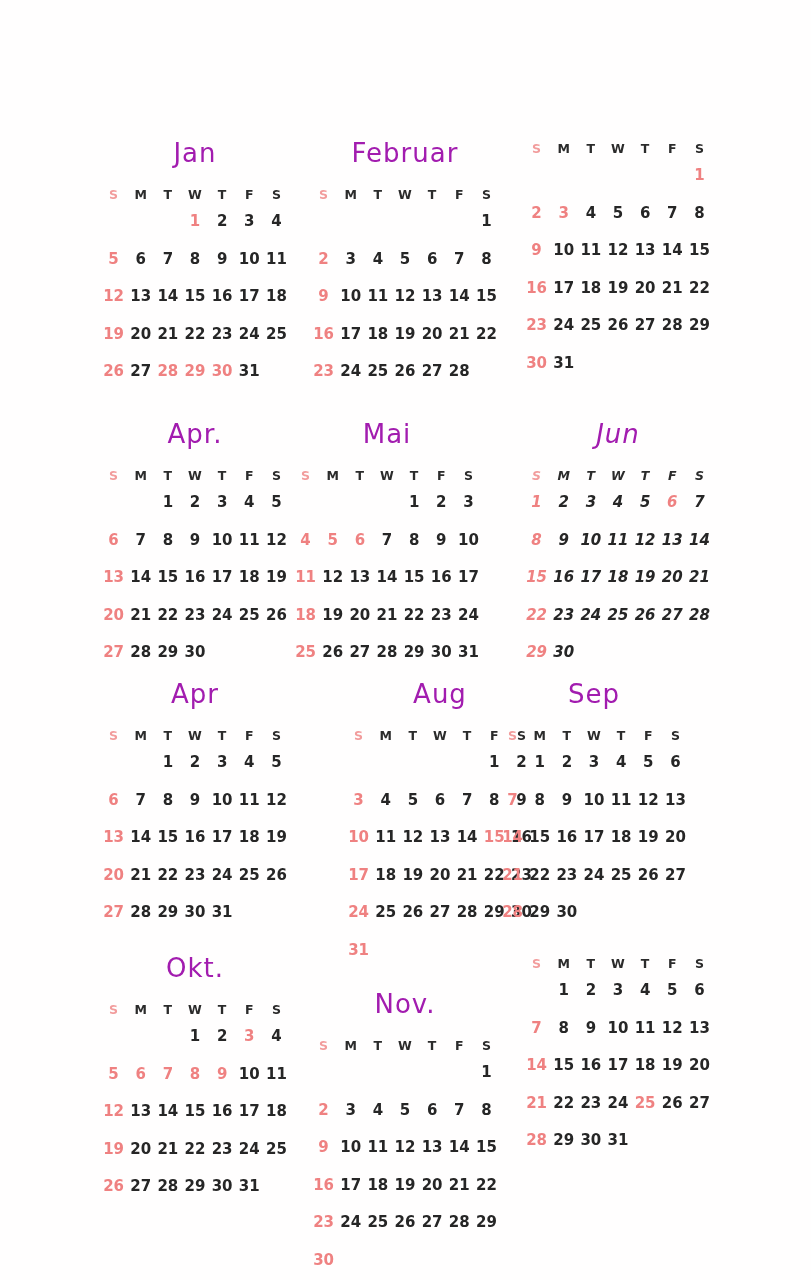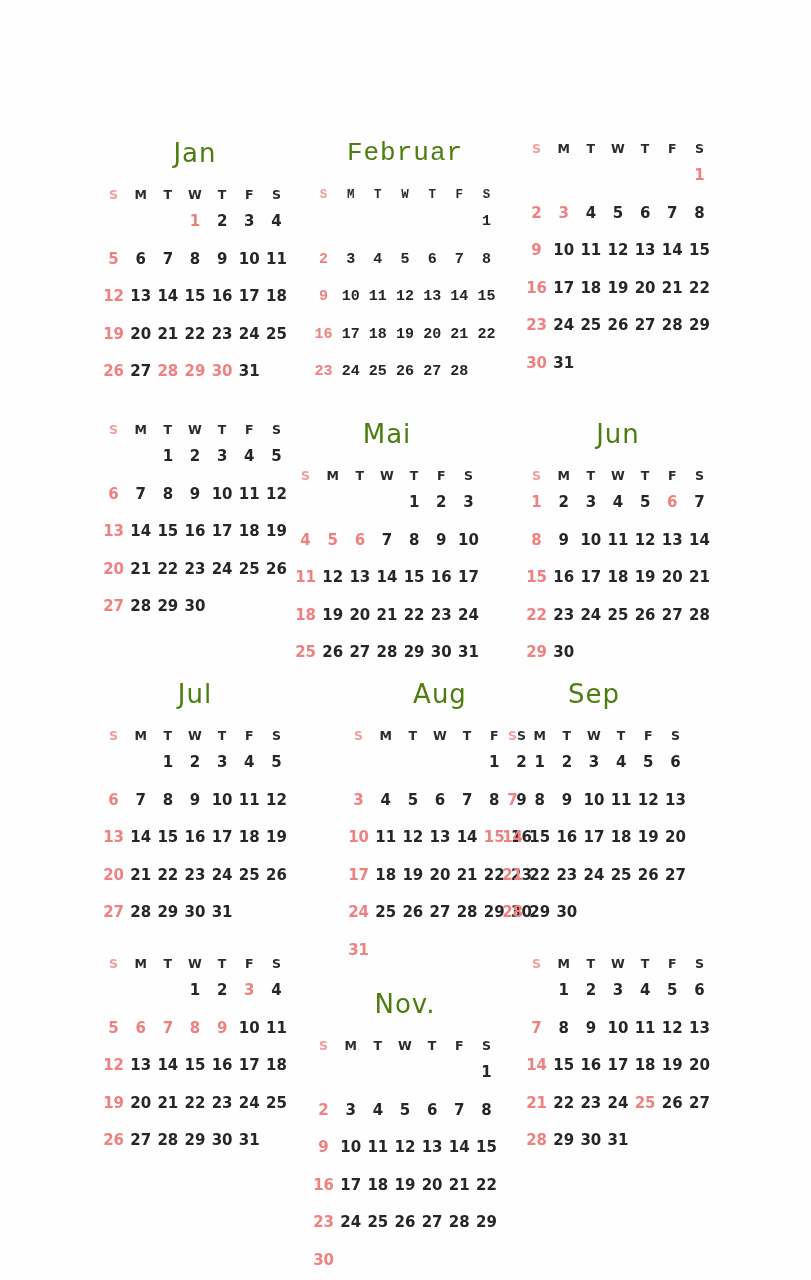--- a/index.html
+++ b/index.html
@@ -23,21 +23,21 @@
   .month {
     position: absolute;
     width: 190px;
   }
   .month-title {
     height: 46px;
     line-height: 44px;
     text-align: center;
     font-size: 26px;
     letter-spacing: 1px;
-    color: #4d7c0f;
+    color: #a21caf;
     white-space: nowrap;
   }
   .weekday-row {
     display: grid;
     grid-template-columns: repeat(7, 1fr);
     height: 28px;
     margin-top: 4px;
   }
   .wd {
     text-align: center;
@@ -116,21 +116,21 @@
           <span class="day">25</span>
           <span class="day red">26</span>
           <span class="day">27</span>
           <span class="day red">28</span>
           <span class="day red">29</span>
           <span class="day red">30</span>
           <span class="day">31</span>
           <span class="day empty"></span>
         </div>
       </div>
-      <div class="month" style="left: 310px; top: 131px; font-family: Liberation Mono, monospace;">
+      <div class="month" style="left: 310px; top: 131px;">
         <div class="month-title">Februar</div>
         <div class="weekday-row">
           <span class="wd sun">S</span>
           <span class="wd">M</span>
           <span class="wd">T</span>
           <span class="wd">W</span>
           <span class="wd">T</span>
           <span class="wd">F</span>
           <span class="wd">S</span>
         </div>
@@ -221,20 +221,21 @@
           <span class="day red">30</span>
           <span class="day">31</span>
           <span class="day empty"></span>
           <span class="day empty"></span>
           <span class="day empty"></span>
           <span class="day empty"></span>
           <span class="day empty"></span>
         </div>
       </div>
       <div class="month" style="left: 100px; top: 412px;">
+        <div class="month-title">Apr.</div>
         <div class="weekday-row">
           <span class="wd sun">S</span>
           <span class="wd">M</span>
           <span class="wd">T</span>
           <span class="wd">W</span>
           <span class="wd">T</span>
           <span class="wd">F</span>
           <span class="wd">S</span>
         </div>
         <div class="dates">
@@ -317,21 +318,21 @@
           <span class="day">24</span>
           <span class="day red">25</span>
           <span class="day">26</span>
           <span class="day">27</span>
           <span class="day">28</span>
           <span class="day">29</span>
           <span class="day">30</span>
           <span class="day">31</span>
         </div>
       </div>
-      <div class="month" style="left: 523px; top: 412px;">
+      <div class="month" style="left: 523px; top: 412px; font-style: italic;">
         <div class="month-title">Jun</div>
         <div class="weekday-row">
           <span class="wd sun">S</span>
           <span class="wd">M</span>
           <span class="wd">T</span>
           <span class="wd">W</span>
           <span class="wd">T</span>
           <span class="wd">F</span>
           <span class="wd">S</span>
         </div>
@@ -367,21 +368,21 @@
           <span class="day red">29</span>
           <span class="day">30</span>
           <span class="day empty"></span>
           <span class="day empty"></span>
           <span class="day empty"></span>
           <span class="day empty"></span>
           <span class="day empty"></span>
         </div>
       </div>
       <div class="month" style="left: 100px; top: 672px;">
-        <div class="month-title">Jul</div>
+        <div class="month-title">Apr</div>
         <div class="weekday-row">
           <span class="wd sun">S</span>
           <span class="wd">M</span>
           <span class="wd">T</span>
           <span class="wd">W</span>
           <span class="wd">T</span>
           <span class="wd">F</span>
           <span class="wd">S</span>
         </div>
         <div class="dates">
@@ -521,20 +522,21 @@
           <span class="day red">28</span>
           <span class="day">29</span>
           <span class="day">30</span>
           <span class="day empty"></span>
           <span class="day empty"></span>
           <span class="day empty"></span>
           <span class="day empty"></span>
         </div>
       </div>
       <div class="month" style="left: 100px; top: 946px;">
+        <div class="month-title">Okt.</div>
         <div class="weekday-row">
           <span class="wd sun">S</span>
           <span class="wd">M</span>
           <span class="wd">T</span>
           <span class="wd">W</span>
           <span class="wd">T</span>
           <span class="wd">F</span>
           <span class="wd">S</span>
         </div>
         <div class="dates">

